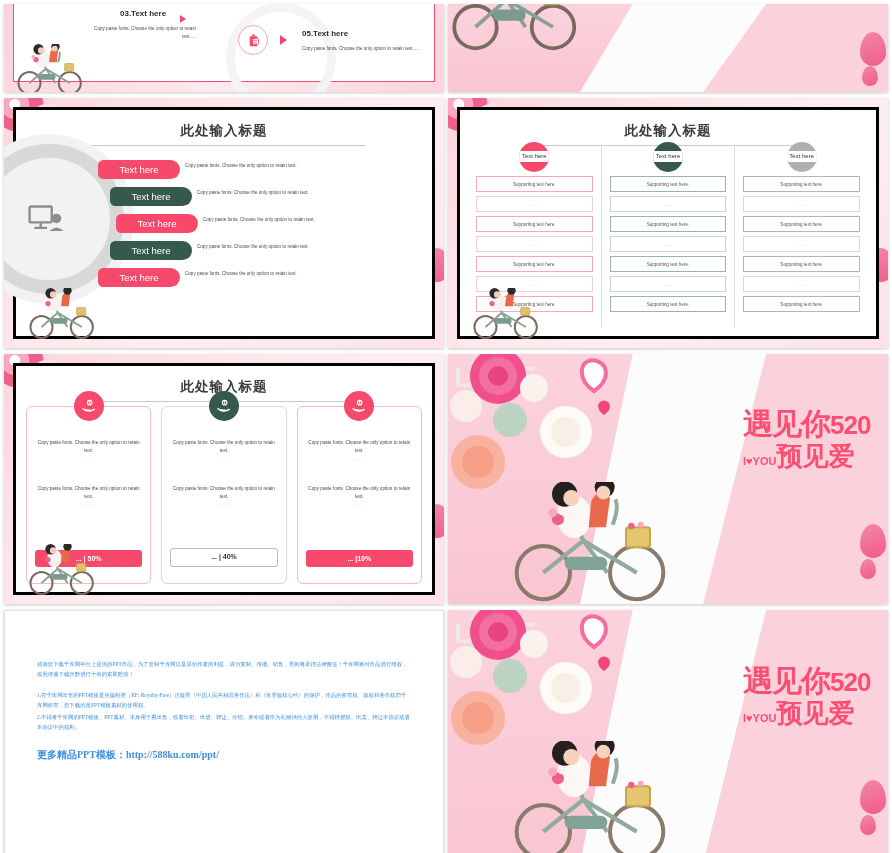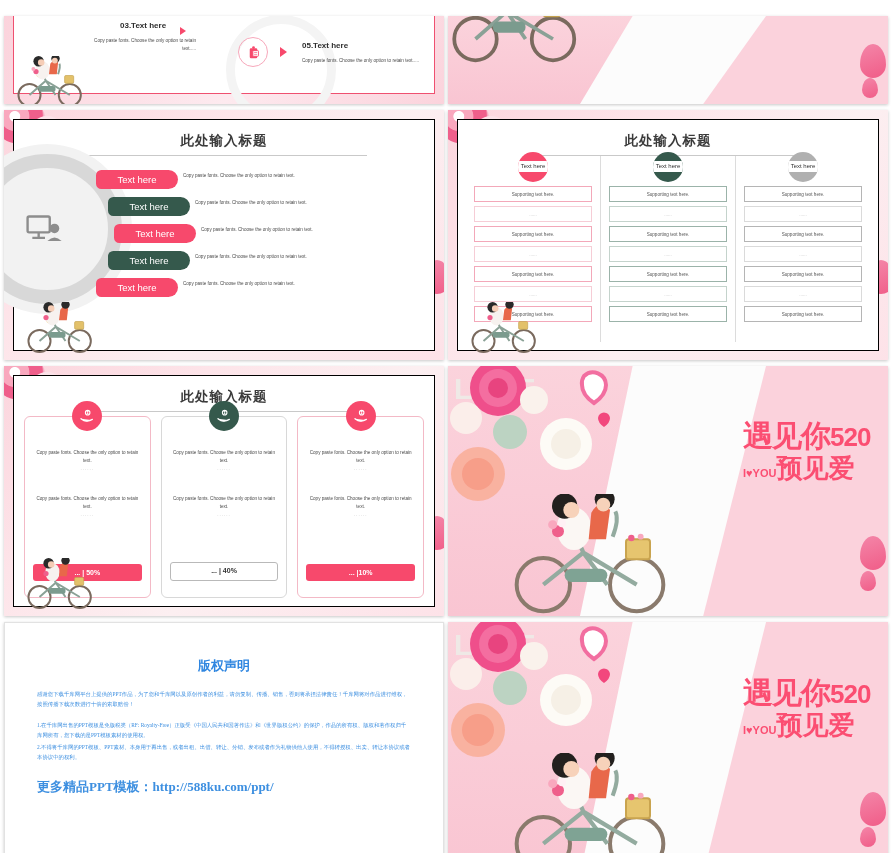--- a/index.html
+++ b/index.html
@@ -7,41 +7,41 @@
     width:892px;height:853px;background:#ffffff;
     font-family:"Liberation Sans","DejaVu Sans",sans-serif;
     overflow:hidden;
   }
   .grid{
     position:relative;width:892px;height:853px;
     display:grid;
     grid-template-columns:440px 440px;
     grid-template-rows:88px 250px 250px 253px;
     column-gap:4px;row-gap:6px;
-    padding:16px 4px;box-sizing:border-box;
+    padding:4px 4px;box-sizing:border-box;
   }
   .slide{
     position:relative;overflow:hidden;background:#fff;
     box-shadow:0 1px 3px rgba(0,0,0,.22);
   }
   
   .bgwrap{position:absolute;inset:0;overflow:hidden;}
   .bg-pink{position:absolute;inset:0;background:
       linear-gradient(135deg,#fbd5dd 0%,#fde4e9 30%,#fceff1 60%,#fde2e8 100%);}
   .bg-rose{position:absolute;border-radius:50%;}
   
   .rose-a{width:52px;height:46px;left:-10px;top:-12px;
       background:radial-gradient(circle at 40% 40%,#fff 0 12%,#f9a8be 14% 34%,#ef5f8b 36% 66%,#f7c2d2 70% 100%);}
   .rose-b{width:34px;height:32px;left:26px;top:6px;
       background:radial-gradient(circle at 45% 45%,#fff 0 30%,#fbe2e8 32% 100%);}
   .pet-r{position:absolute;right:-6px;width:26px;height:34px;border-radius:50% 50% 50% 50%/60% 60% 40% 40%;
       background:linear-gradient(160deg,#f37ea3,#ef4f7e);opacity:.9;}
   
   .content{position:absolute;left:9px;top:9px;right:9px;bottom:9px;background:#fff;
-      border:1px solid #000000;box-sizing:border-box;}
+      border:3px solid #000000;box-sizing:border-box;}
   .slide-title{
     text-align:center;font-size:13.5px;font-weight:700;color:#3b3b3b;
     letter-spacing:1px;padding-top:12px;position:relative;
   }
   .title-rule{width:68%;height:1px;background:#c9c9c9;margin:5px auto 0;}
   
   .bike{position:absolute;left:6px;bottom:-4px;width:78px;height:52px;}
   
   .ring-bg{position:absolute;left:-42px;top:34px;width:150px;height:150px;border-radius:50%;
       border:14px solid #d8d8d8;box-sizing:border-box;}
@@ -93,21 +93,21 @@
   .ct1 .num{font-size:26px;}
   .ct2{font-size:26px;margin-top:4px;white-space:nowrap;}
   .ct2 .iyou{font-size:11px;letter-spacing:0;}
   
   .cr{position:absolute;inset:0;background:#fff;border:1px solid #e2e2e2;box-sizing:border-box;
       padding:34px 32px;color:#3d8fe0;}
   .cr-title{text-align:center;font-size:13px;font-weight:700;color:#2f86e0;
       font-family:"Liberation Serif",serif;}
   .cr-p{font-size:5.4px;line-height:10px;margin-top:14px;font-family:"Liberation Serif",serif;}
   .cr-list{font-size:5.4px;line-height:9.5px;margin-top:12px;font-family:"Liberation Serif",serif;}
-  .cr-url{font-size:13px;font-weight:700;margin-top:16px;font-family:"Liberation Serif",serif;}
+  .cr-url{font-size:10px;font-weight:700;margin-top:16px;font-family:"Liberation Serif",serif;}
   
   .partial{position:relative;overflow:hidden;}
   .p1-inner{position:absolute;left:9px;right:9px;top:-162px;height:240px;background:#fff;
       border:1px solid #ef5070;box-sizing:border-box;}
   .p1-t{position:absolute;font-weight:700;font-size:8px;color:#2d2d2d;}
   .p1-b{position:absolute;font-size:4.6px;line-height:8px;color:#4a4a4a;}
   .arrow{position:absolute;width:0;height:0;border-left:6px solid #f7496c;
       border-top:4px solid transparent;border-bottom:4px solid transparent;}
   .ghost-circ{position:absolute;border-radius:50%;border:9px solid #f4f4f4;}
   .icircle{position:absolute;width:28px;height:28px;border-radius:50%;border:1px solid #f7a8bb;
@@ -449,21 +449,20 @@
           <span class="iyou">I</span><span class="iyou">♥</span><span class="iyou">YOU</span><span>预见爱</span>
         </div>
       </div>
       <div class="pet-r" style="top:170px;right:2px;"></div>
       <div class="pet-r" style="top:205px;right:12px;width:16px;height:20px;"></div>
     </div>
   </div>
 
   <div class="slide">
     <div class="cr">
-      <div class="cr-title">版权声明</div>
       <div class="cr-p">感谢您下载千库网平台上提供的PPT作品，为了您和千库网以及原创作者的利益，请勿复制、传播、销售，否则将承担法律责任！千库网将对作品进行维权，按照传播下载次数进行十倍的索取赔偿！</div>
       <div class="cr-list">1.在千库网出售的PPT模板是免版税类（RF: Royalty-Free）正版受《中国人民共和国著作法》和《世界版权公约》的保护，作品的所有权、版权和著作权归千库网所有，您下载的是PPT模板素材的使用权。</div>
       <div class="cr-list" style="margin-top:3px;">2.不得将千库网的PPT模板、PPT素材、本身用于再出售，或者出租、出借、转让、分销、发布或者作为礼物供他人使用，不得转授权、出卖、转让本协议或者本协议中的权利。</div>
       <div class="cr-url">
         <span>更多精品PPT模板：</span><span>http://588ku.com/ppt/</span>
       </div>
     </div>
   </div>
 
   <div class="slide">

